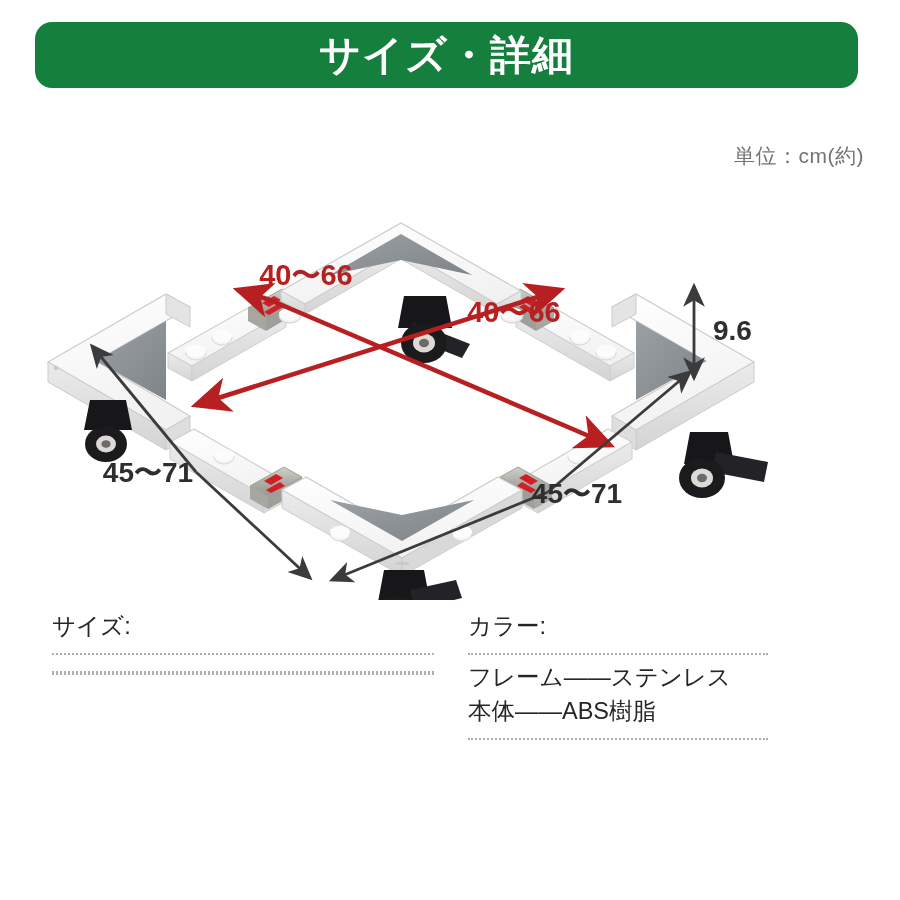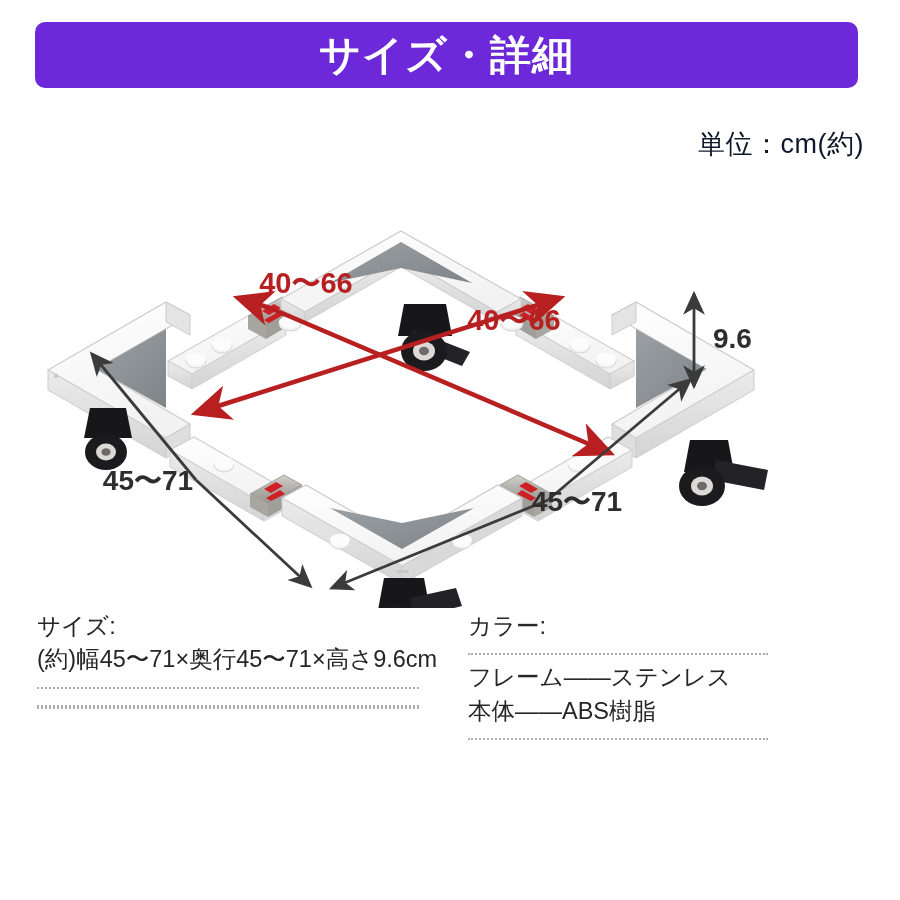--- a/index.html
+++ b/index.html
@@ -7,46 +7,46 @@
     width:900px;height:900px;
     background:#ffffff;
     font-family:"Liberation Sans","DejaVu Sans",sans-serif;
     overflow:hidden;
     position:relative;
     color:#2b2b2b;
   }
   
   #header-banner{
     position:absolute;left:35px;top:22px;width:823px;height:66px;
-    background:#6d28d9;border-radius:10px;
+    background:#15803d;border-radius:17px;
     display:flex;align-items:center;justify-content:center;
   }
   #header-title{
     color:#ffffff;font-size:41px;font-weight:bold;
     letter-spacing:1px;line-height:1;
     text-shadow:0 1px 0 rgba(0,0,0,.06);
   }
   
   #product-figure{
-    position:absolute;left:0;top:108px;width:720px;height:500px;
+    position:absolute;left:0;top:100px;width:720px;height:500px;
   }
   #product-figure svg{display:block;width:900px;height:500px;}
   
   #unit-note{
-    position:absolute;right:36px;top:126px;
-    font-size:27px;color:#0f172a;letter-spacing:.5px;
+    position:absolute;right:36px;top:142px;
+    font-size:21px;color:#737373;letter-spacing:.5px;
     white-space:nowrap;
   }
   
   #spec-table{
     position:absolute;left:0;top:604px;width:900px;height:290px;
     display:flex;
   }
   .spec-col{width:450px;box-sizing:border-box;}
-  .spec-col.left{padding-left:37px;padding-right:30px;}
+  .spec-col.left{padding-left:52px;padding-right:30px;}
   .spec-col.right{padding-left:18px;padding-right:24px;}
   .spec-block{padding:6px 0 10px 0;}
   .spec-label,.spec-value{
     font-size:23.5px;line-height:1.42;color:#262626;
     white-space:nowrap;
   }
   .spec-divider{
     height:0;border-top:2.4px dotted #aeaeae;
     margin:0;
   }
@@ -254,21 +254,20 @@
     <text x="577" y="403" font-family="Liberation Sans, sans-serif" font-size="28" font-weight="bold" fill="#2e2e2e" text-anchor="middle">45〜71</text>
     <text x="713" y="240" font-family="Liberation Sans, sans-serif" font-size="28" font-weight="bold" fill="#2e2e2e" text-anchor="start">9.6</text>
   </svg>
 </div>
 
 <div id="spec-table">
 
   <div class="spec-col left">
     <div class="spec-block">
       <div class="spec-label">サイズ:</div>
-      <div class="spec-value">(約)幅45〜71×奥行45〜71×高さ9.6cm</div>
     </div>
     <div class="spec-divider"></div>
 
     <div class="spec-block">
     </div>
     <div class="spec-divider"></div>
 
     <div class="spec-divider"></div>
   </div>
 

